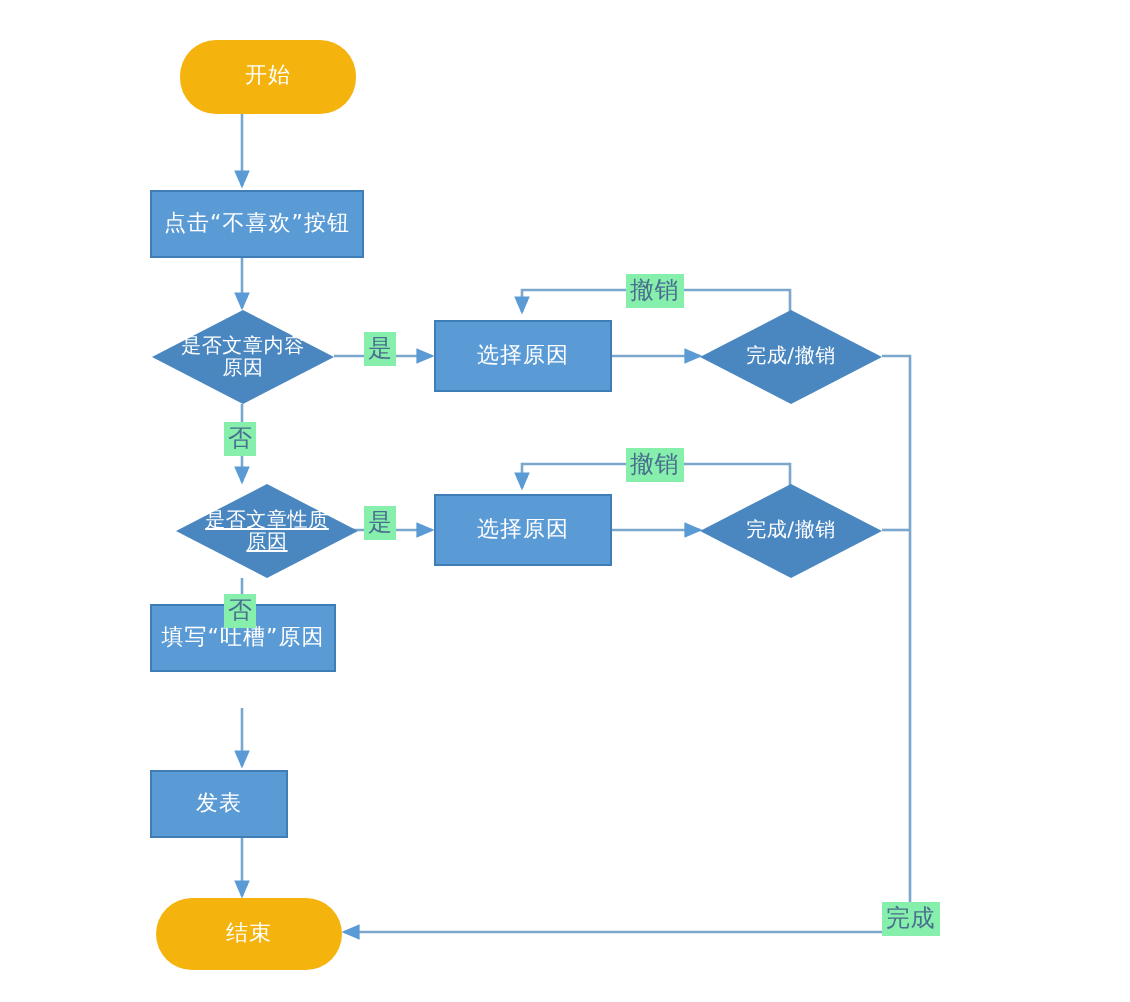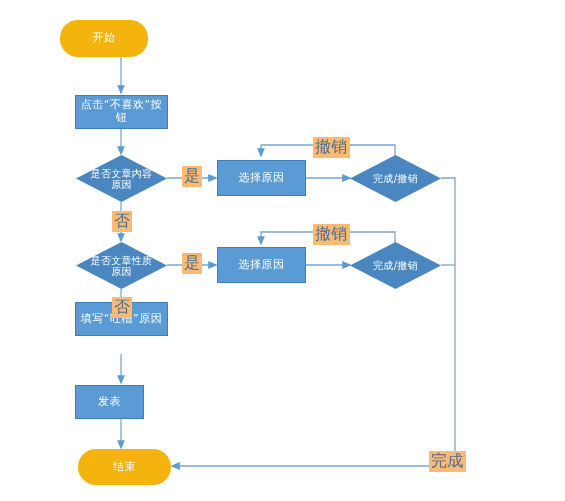--- a/index.html
+++ b/index.html
@@ -64,23 +64,23 @@
   }
   .node-decision .dia-label {
     position: relative;
     z-index: 1;
     width: 74%;
     word-break: break-all;
     line-height: 1.1;
   }
   .edge-label {
     position: absolute;
-    font-size: 16px;
+    font-size: 12px;
     color: #4A6E8F;
-    background: #fdba74;
+    background: #86efac;
     padding: 0 2px;
     white-space: nowrap;
     z-index: 3;
     letter-spacing: 0.3px;
   }
 </style>
 </head>
 <body>
 
 <div id="canvas">
@@ -118,43 +118,43 @@
       <path d="M121,419 L121,448" marker-end="url(#arrow)"></path>
 
       <path d="M441,178 L455,178 L455,466"></path>
 
       <path d="M441,265 L455,265"></path>
 
       <path d="M455,466 L172,466" marker-end="url(#arrow)"></path>
     </g>
   </svg>
 
-  <div class="node node-terminal" style="left:60px; top:20px; width:88px; height:37px;">
+  <div class="node node-terminal" style="left:90px; top:20px; width:88px; height:37px;">
     <span>开始</span>
   </div>
 
-  <div class="node node-process" style="left:75px; top:95px; width:93px; height:34px;">
+  <div class="node node-process" style="left:75px; top:95px; width:107px; height:34px;">
     <span>点击“不喜欢”按钮</span>
   </div>
 
   <div class="node node-decision" style="left:76px; top:155px; width:91px; height:47px;">
     <span class="dia-shape"></span>
     <span class="dia-label">是否文章内容原因</span>
   </div>
 
   <div class="node node-process" style="left:217px; top:160px; width:89px; height:36px;">
     <span>选择原因</span>
   </div>
 
   <div class="node node-decision" style="left:350px; top:155px; width:91px; height:47px;">
     <span class="dia-shape"></span>
     <span class="dia-label" style="width:92%;">完成/撤销</span>
   </div>
 
-  <div class="node node-decision" style="left:76px; top:242px; width:91px; height:47px;">
+  <div class="node node-decision" style="left:88px; top:242px; width:91px; height:47px;text-decoration:underline;">
     <span class="dia-shape"></span>
     <span class="dia-label">是否文章性质原因</span>
   </div>
 
   <div class="node node-process" style="left:217px; top:247px; width:89px; height:36px;">
     <span>选择原因</span>
   </div>
 
   <div class="node node-decision" style="left:350px; top:242px; width:91px; height:47px;">
     <span class="dia-shape"></span>
@@ -174,15 +174,15 @@
   </div>
 
   <div class="edge-label" style="left:182px; top:166px;">是</div>
   <div class="edge-label" style="left:112px; top:211px;">否</div>
   <div class="edge-label" style="left:313px; top:137px;">撤销</div>
 
   <div class="edge-label" style="left:182px; top:253px;">是</div>
   <div class="edge-label" style="left:112px; top:297px;">否</div>
   <div class="edge-label" style="left:313px; top:224px;">撤销</div>
 
-  <div class="edge-label" style="left:429px; top:451px;">完成</div>
+  <div class="edge-label" style="left:441px; top:451px;">完成</div>
 
 </div>
 
 </body></html>

